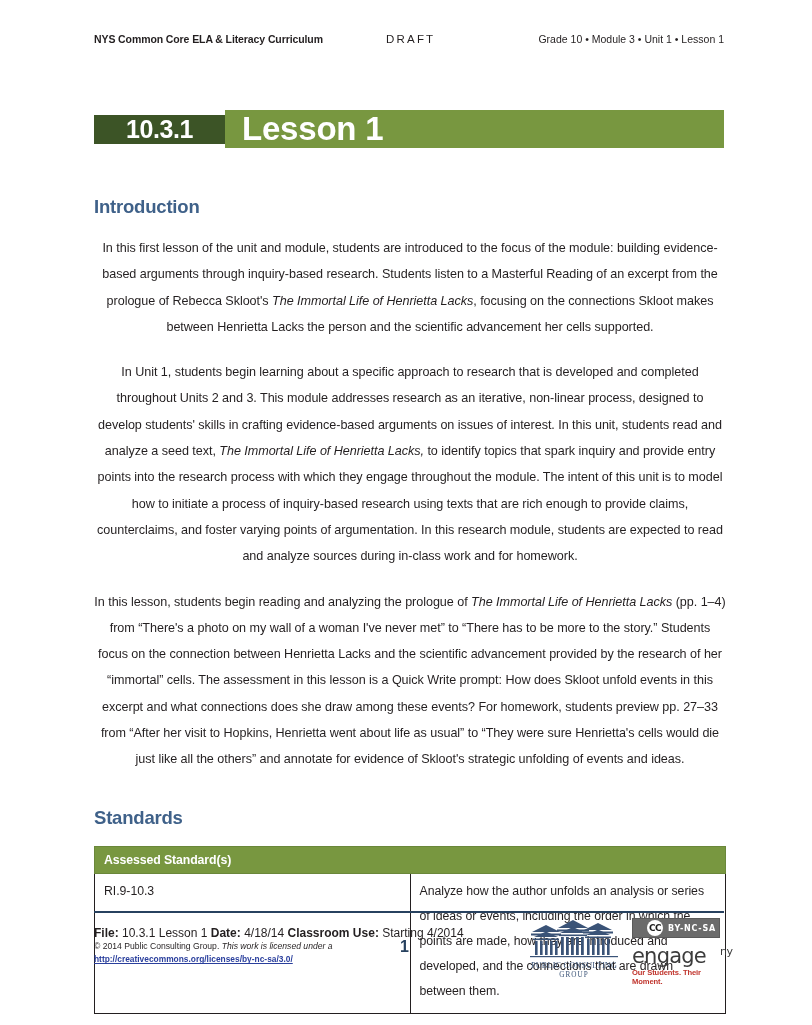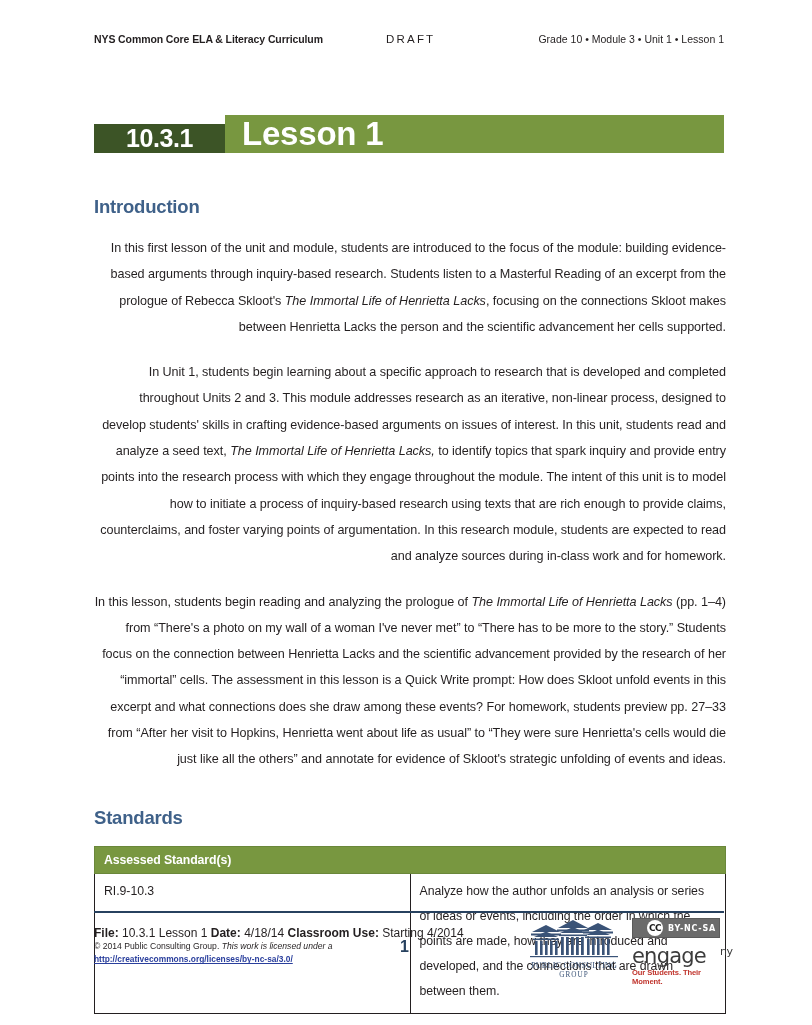--- a/index.html
+++ b/index.html
@@ -47,21 +47,21 @@
   }
 
   
   .banner {
     position: absolute;
     top: 105px;
     left: 94px;
     width: 630px;
     height: 48px;
     display: flex;
-    align-items: flex-end;
+    align-items: center;
   }
   .banner-code {
     width: 131px;
     background: #3c5426;
     color: #ffffff;
     display: flex;
     align-items: center;
     justify-content: center;
     font-size: 25px;
     font-weight: bold;
@@ -93,21 +93,21 @@
     color: #3f6189;
     letter-spacing: -0.2px;
   }
   h2.section-head.standards {
     margin-top: 34px;
   }
   p.para {
     margin: 0 0 19px 0;
     font-size: 12.6px;
     line-height: 26.3px;
-    text-align: right;
+    text-align: center;
     letter-spacing: -0.05px;
   }
   p.para:last-of-type { margin-bottom: 0; }
   .it { font-style: italic; }
 
   
   .std-table {
     width: 632px;
     border-collapse: collapse;
     margin-top: 2px;

